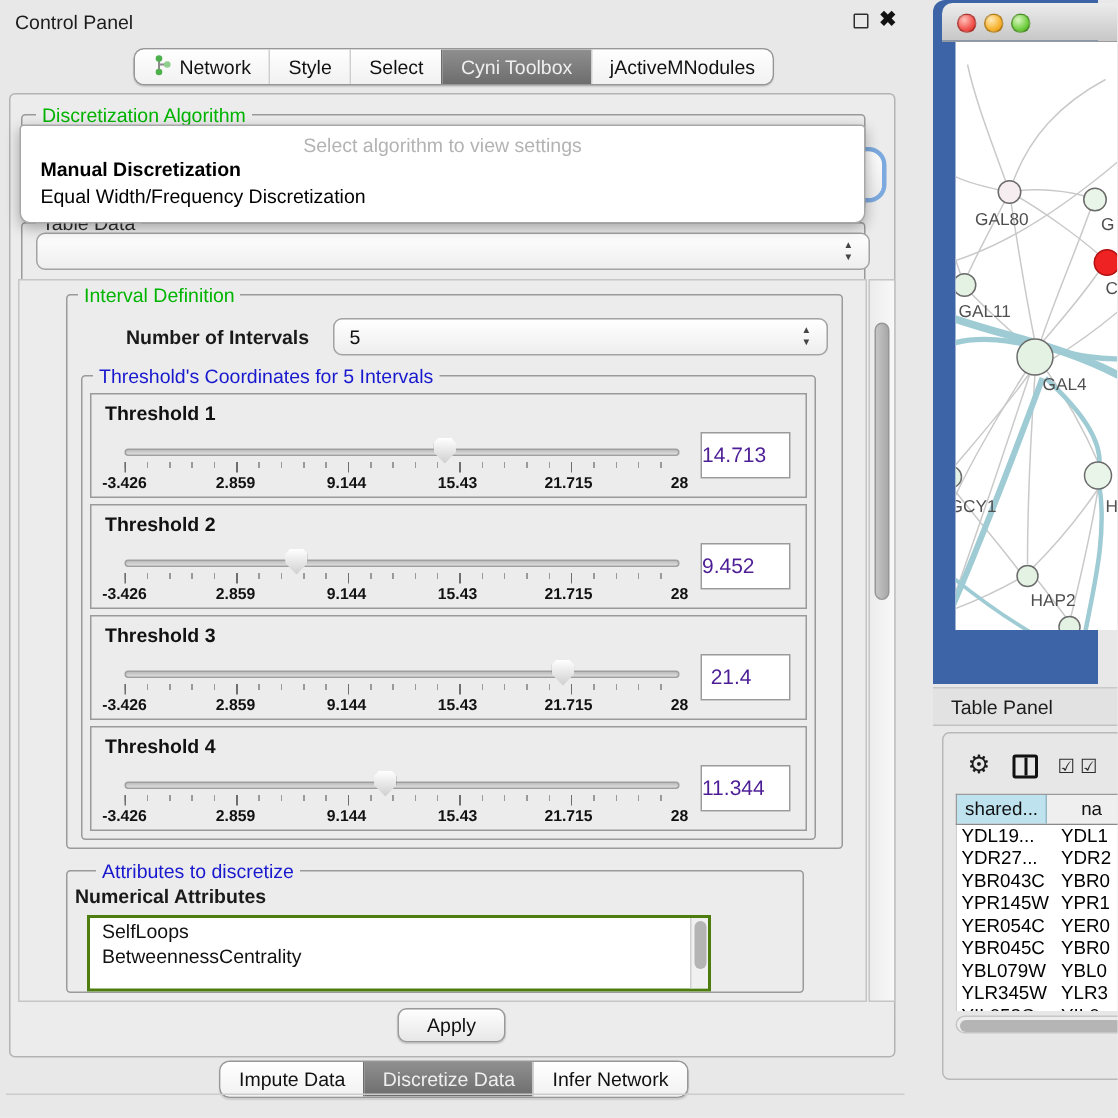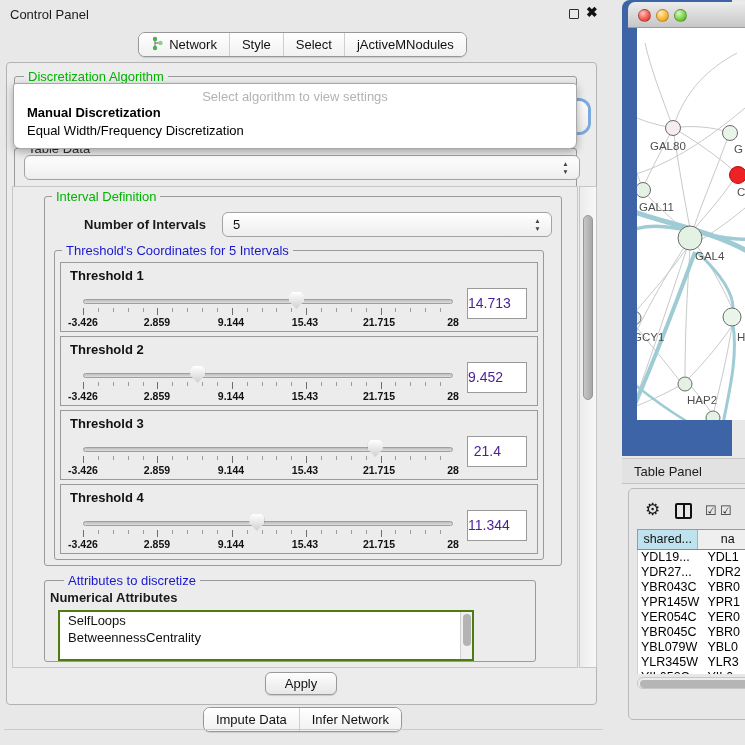--- a/index.html
+++ b/index.html
@@ -132,20 +132,23 @@
         <circle cx="9.5" cy="7" r="2.2" fill="#8fce8f"></circle>
       </svg>
       <span>Network</span>
     </div>
     <div class="seg">
         <span>Style</span>
       </div>
     <div class="seg">
         <span>Select</span>
       </div>
+    <div class="seg sel">
+        <span>Cyni Toolbox</span>
+      </div>
     <div class="seg">
         <span>jActiveMNodules</span>
       </div>
   </div>
 </div>
 
 <div class="abs outer-panel"></div>
 
 <div class="group" style="left:14px; top:76px; width:563px; height:64px;"></div>
 <div class="group-title t-green" style="left:24px; top:70px;">Discretization Algorithm</div>
@@ -255,20 +258,23 @@
       <div class="th"></div>
     </div>
 </div>
 
 <div class="abs apply-btn">Apply</div>
 
 <div class="abs seg-wrap" style="top:707px;">
   <div class="seg-group">
     <div class="seg">
         <span>Impute Data</span>
+      </div>
+    <div class="seg sel">
+        <span>Discretize Data</span>
       </div>
     <div class="seg">
         <span>Infer Network</span>
       </div>
   </div>
 </div>
 <div class="abs bottom-line"></div>
 
 <div class="abs net-win">
   <div class="net-titlebar">

